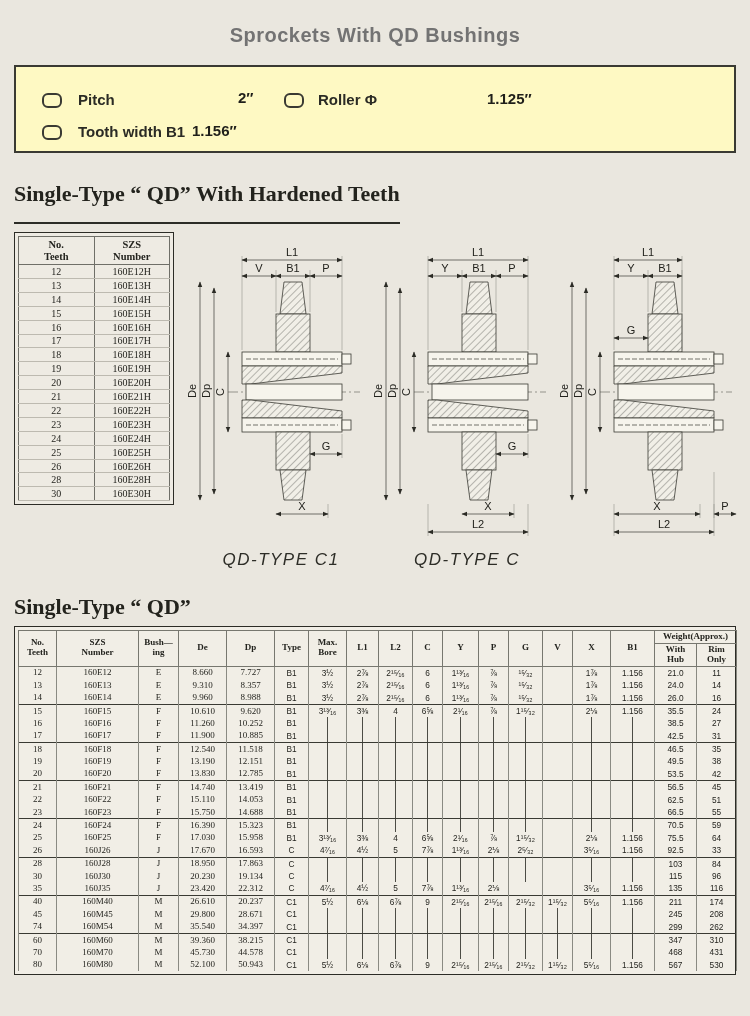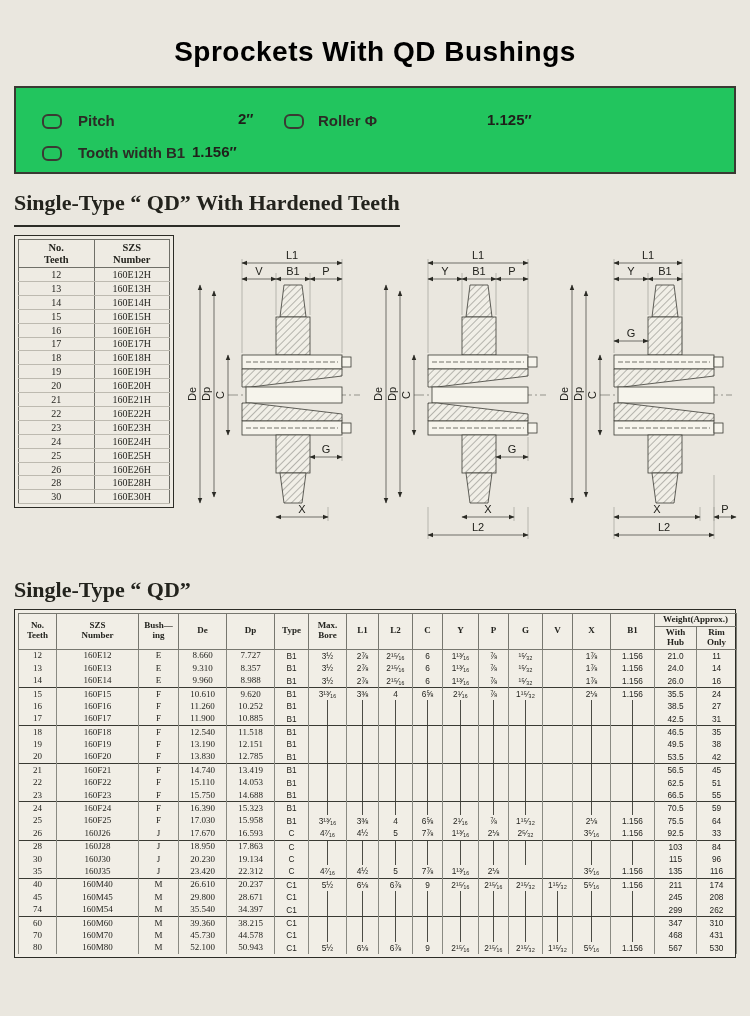--- a/index.html
+++ b/index.html
@@ -1,28 +1,28 @@
 <!DOCTYPE html>
 <html><head>
 <meta charset="utf-8">
 <style>
   html,body{margin:0;padding:0;}
   body{width:750px;height:1016px;background:#eae7df;color:#24241f;
        font-family:"Liberation Sans",sans-serif;overflow:hidden;position:relative;}
-  .page-title{text-align:center;font-size:28px;font-weight:bold;letter-spacing:.5px;
-              padding-top:36px;color:#000000;}
+  .page-title{text-align:center;font-size:20px;font-weight:bold;letter-spacing:.5px;
+              padding-top:24px;color:#737373;}
   
-  .spec-box{position:relative;margin:18px 14px 0;height:84px;border:2px solid #3a3a33;background:#22c55e;}
+  .spec-box{position:relative;margin:18px 14px 0;height:84px;border:2px solid #3a3a33;background:#fef9c3;}
   .bullet{position:absolute;width:16px;height:11px;border:2px solid #3a3a33;border-radius:6px;background:transparent;}
   .spec-label{position:absolute;font-size:15px;font-weight:bold;color:#2b2b25;}
   .spec-value{position:absolute;font-size:15px;font-weight:bold;color:#1f1f1a;}
   
   .section-title{font-family:"Liberation Serif",serif;font-weight:bold;font-size:22px;
                  margin:16px 0 0 14px;color:#23231d;}
-  .underlined{display:inline-block;border-bottom:2px solid #2c2c26;padding-bottom:9px;}
+  .underlined{display:inline-block;border-bottom:2px solid #2c2c26;padding-bottom:15px;margin-top:12px;}
   
   .content-row{display:flex;margin:8px 14px 0;}
   .left-col{width:168px;flex:none;}
   .stbl-frame{border:1.6px solid #2c2c26;background:#eeebe3;padding:3px;display:inline-block;}
   .stbl{border-collapse:collapse;table-layout:fixed;width:152px;border:1px solid #6f6f68;}
   .stbl th{font-family:"Liberation Serif",serif;font-size:10.5px;line-height:1.1;
            border:1px solid #6f6f68;padding:2px 0;}
   .stbl td{font-family:"Liberation Serif",serif;font-size:10px;height:12.9px;text-align:center;
            border-left:1px solid #6f6f68;border-bottom:1px solid #bdbab0;padding:0;}
   .stbl tr.group-start td{border-top:1.4px solid #3a3a33;}
@@ -202,20 +202,21 @@
           <text x="22" y="149" class="dlbl" text-anchor="middle" transform="rotate(-90 22 149)">Dp</text>
           <line x1="40" y1="110" x2="40" y2="190" class="dim" marker-start="url(#arr)" marker-end="url(#arr)"></line>
           <text x="36" y="150" class="dlbl" text-anchor="middle" transform="rotate(-90 36 150)">C</text>
           <line x1="154" y1="192" x2="154" y2="216" class="ext"></line>
           <line x1="122" y1="212" x2="154" y2="212" class="dim" marker-start="url(#arr)" marker-end="url(#arr)"></line>
           <text x="138" y="208" class="dlbl" text-anchor="middle">G</text>
           <line x1="140" y1="262" x2="140" y2="276" class="ext"></line>
           <line x1="88" y1="272" x2="140" y2="272" class="dim" marker-start="url(#arr)" marker-end="url(#arr)"></line>
           <text x="114" y="268" class="dlbl" text-anchor="middle">X</text>
         </svg>
+      <div class="dcap">QD-TYPE C1</div>
     </div>
     <div class="dia">
       <svg viewBox="0 0 186 302" width="186" height="302">
           <line x1="40" y1="150" x2="172" y2="150" class="cline"></line>
           <polygon points="96,40 114,40 118,72 92,72" class="hatch"></polygon>
           <rect x="88" y="72" width="34" height="38" class="hatch"></rect>
           <rect x="54" y="110" width="100" height="14" class="solid"></rect>
           <line x1="58" y1="117" x2="150" y2="117" class="bolt"></line>
           <rect x="154" y="112" width="9" height="10" class="solid"></rect>
           <polygon points="54,124 154,124 154,131 63,142 54,142" class="hatch"></polygon>
@@ -248,20 +249,21 @@
           <line x1="122" y1="212" x2="154" y2="212" class="dim" marker-start="url(#arr)" marker-end="url(#arr)"></line>
           <text x="138" y="208" class="dlbl" text-anchor="middle">G</text>
           <line x1="140" y1="262" x2="140" y2="276" class="ext"></line>
           <line x1="88" y1="272" x2="140" y2="272" class="dim" marker-start="url(#arr)" marker-end="url(#arr)"></line>
           <text x="114" y="268" class="dlbl" text-anchor="middle">X</text>
           <line x1="54" y1="262" x2="54" y2="294" class="ext"></line>
           <line x1="154" y1="262" x2="154" y2="294" class="ext"></line>
           <line x1="54" y1="290" x2="154" y2="290" class="dim" marker-start="url(#arr)" marker-end="url(#arr)"></line>
           <text x="104" y="286" class="dlbl" text-anchor="middle">L2</text>
         </svg>
+      <div class="dcap">QD-TYPE C</div>
     </div>
     <div class="dia">
       <svg viewBox="0 0 186 302" width="186" height="302">
           <line x1="40" y1="150" x2="172" y2="150" class="cline"></line>
           <polygon points="96,40 114,40 118,72 92,72" class="hatch"></polygon>
           <rect x="88" y="72" width="34" height="38" class="hatch"></rect>
           <rect x="54" y="110" width="100" height="14" class="solid"></rect>
           <line x1="58" y1="117" x2="150" y2="117" class="bolt"></line>
           <rect x="154" y="112" width="9" height="10" class="solid"></rect>
           <polygon points="54,124 154,124 154,131 63,142 54,142" class="hatch"></polygon>
@@ -298,21 +300,21 @@
           <text x="165" y="268" class="dlbl" text-anchor="middle">P</text>
           <line x1="54" y1="262" x2="54" y2="294" class="ext"></line>
           <line x1="154" y1="262" x2="154" y2="294" class="ext"></line>
           <line x1="54" y1="290" x2="154" y2="290" class="dim" marker-start="url(#arr)" marker-end="url(#arr)"></line>
           <text x="104" y="286" class="dlbl" text-anchor="middle">L2</text>
         </svg>
     </div>
   </div>
 </div>
 
-<div class="section-title" style="margin-top:30px">
+<div class="section-title" style="margin-top:24px">
   <span>Single-Type “ QD”</span>
 </div>
 
 <div class="mtbl-frame">
     <table class="mtbl">
       <colgroup>
         <col style="width:38px">
         <col style="width:82px">
         <col style="width:40px">
         <col style="width:48px">

